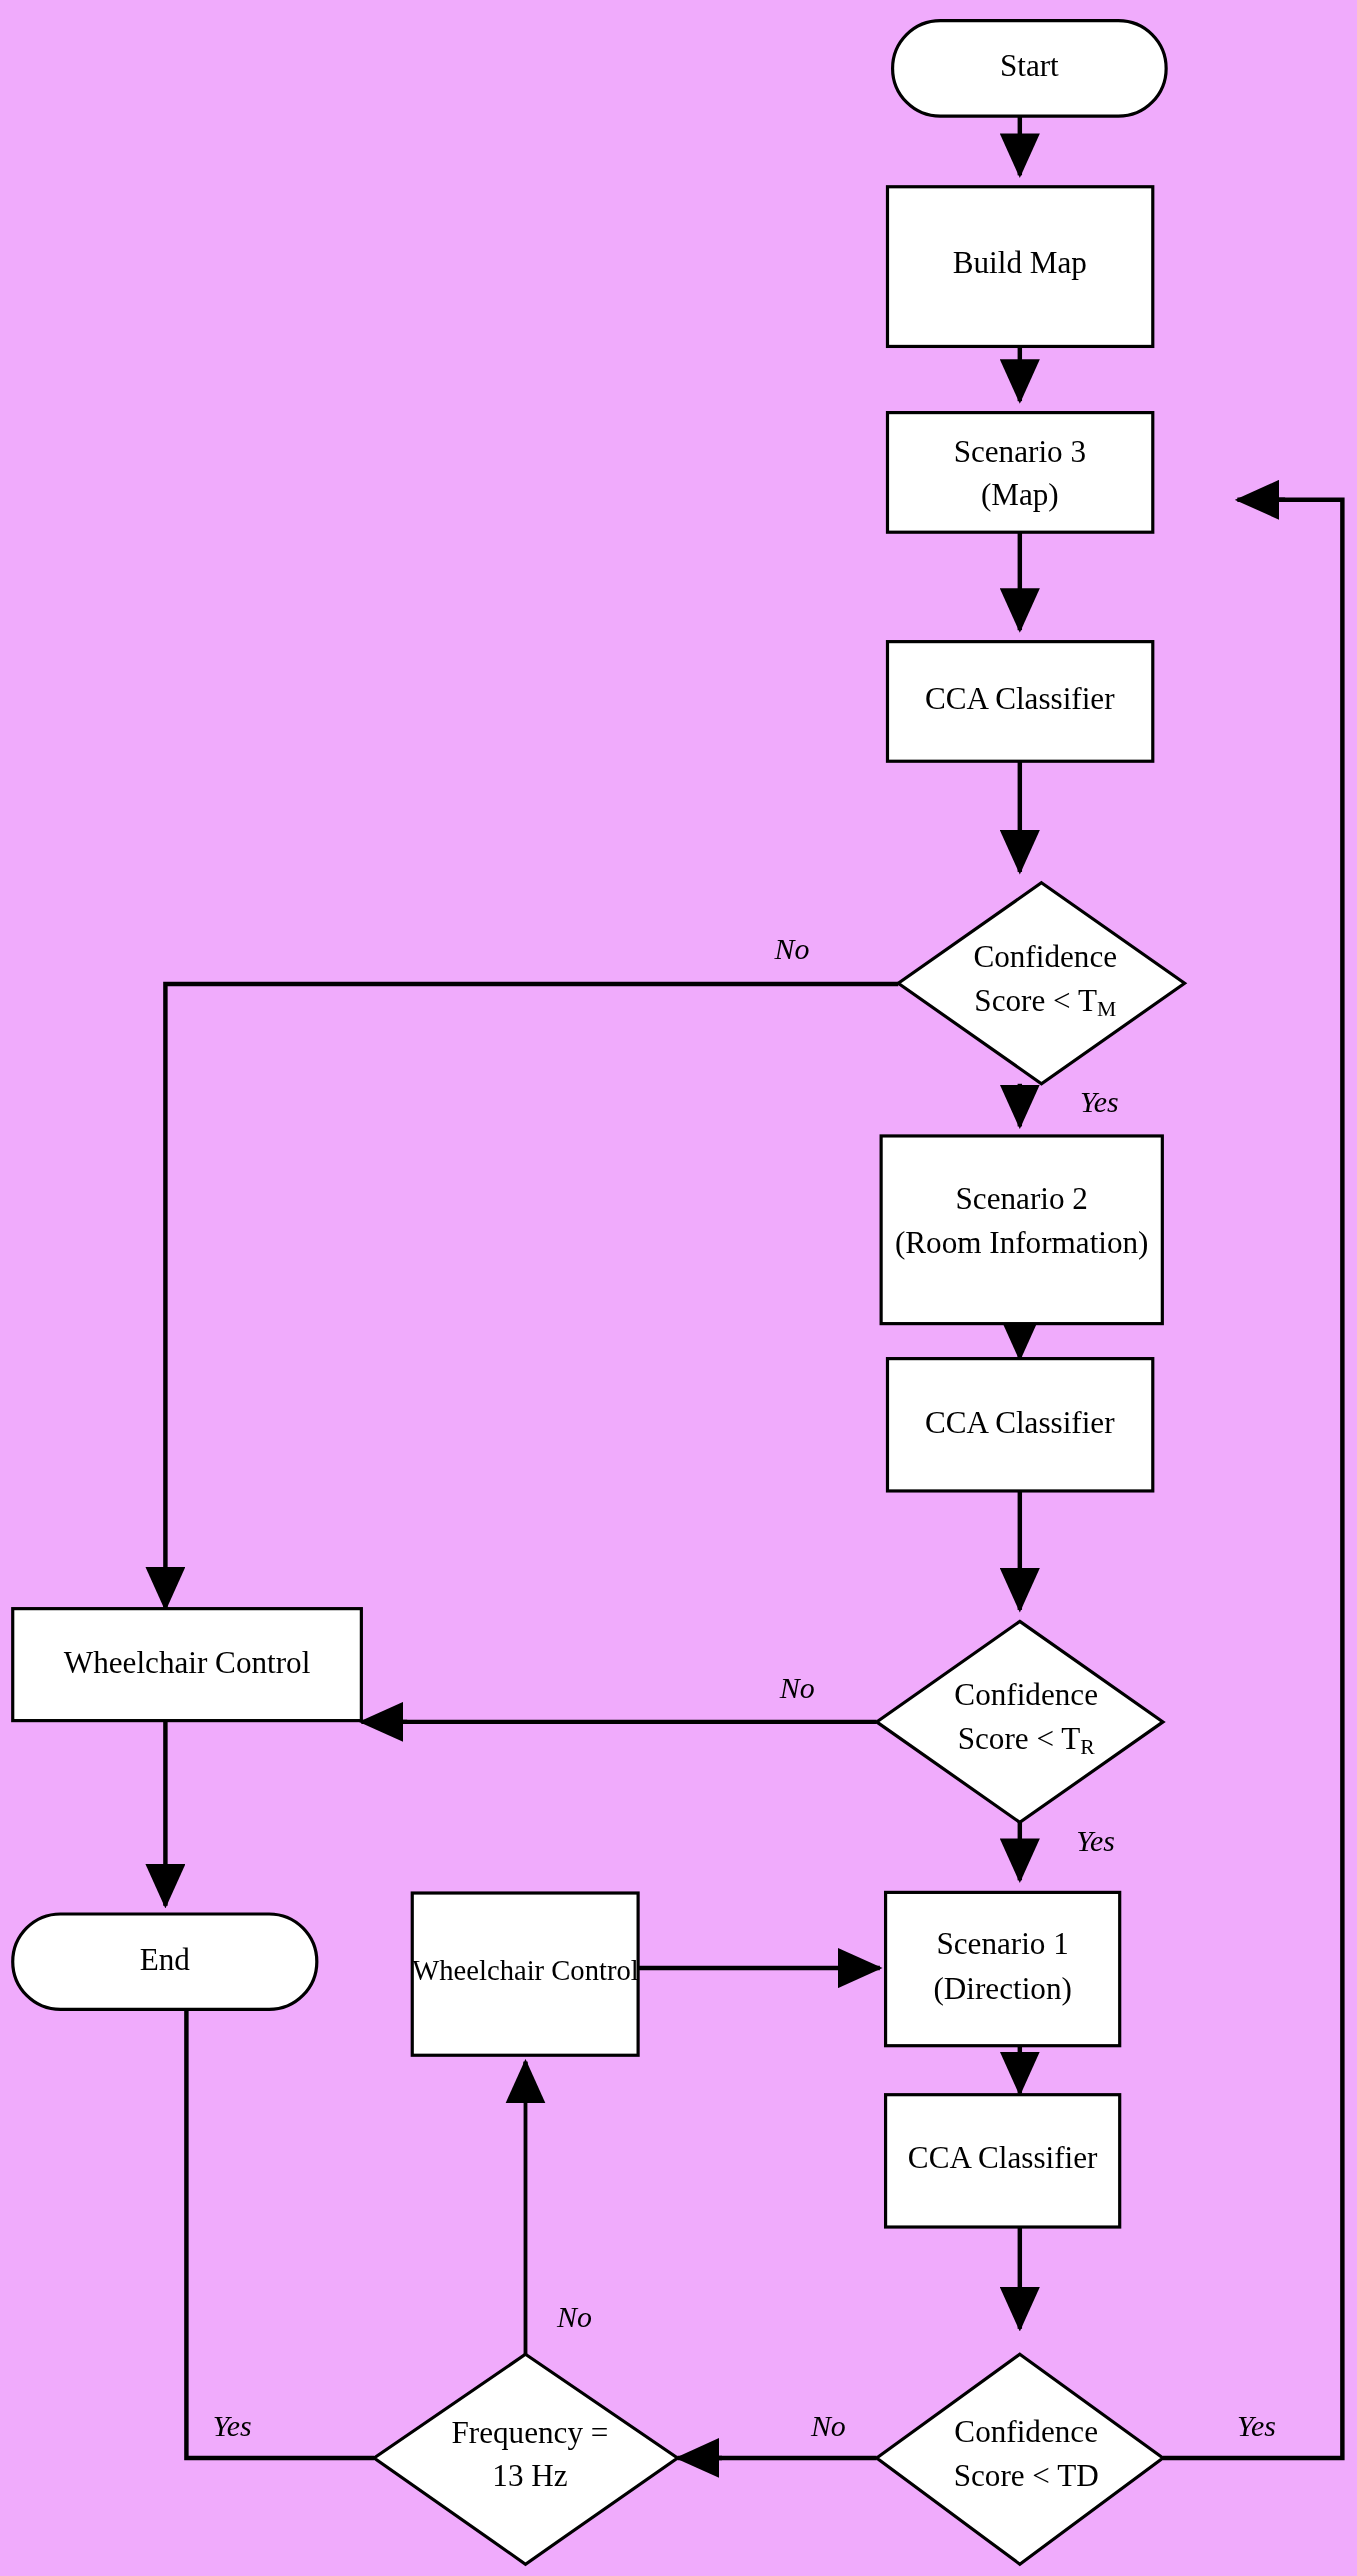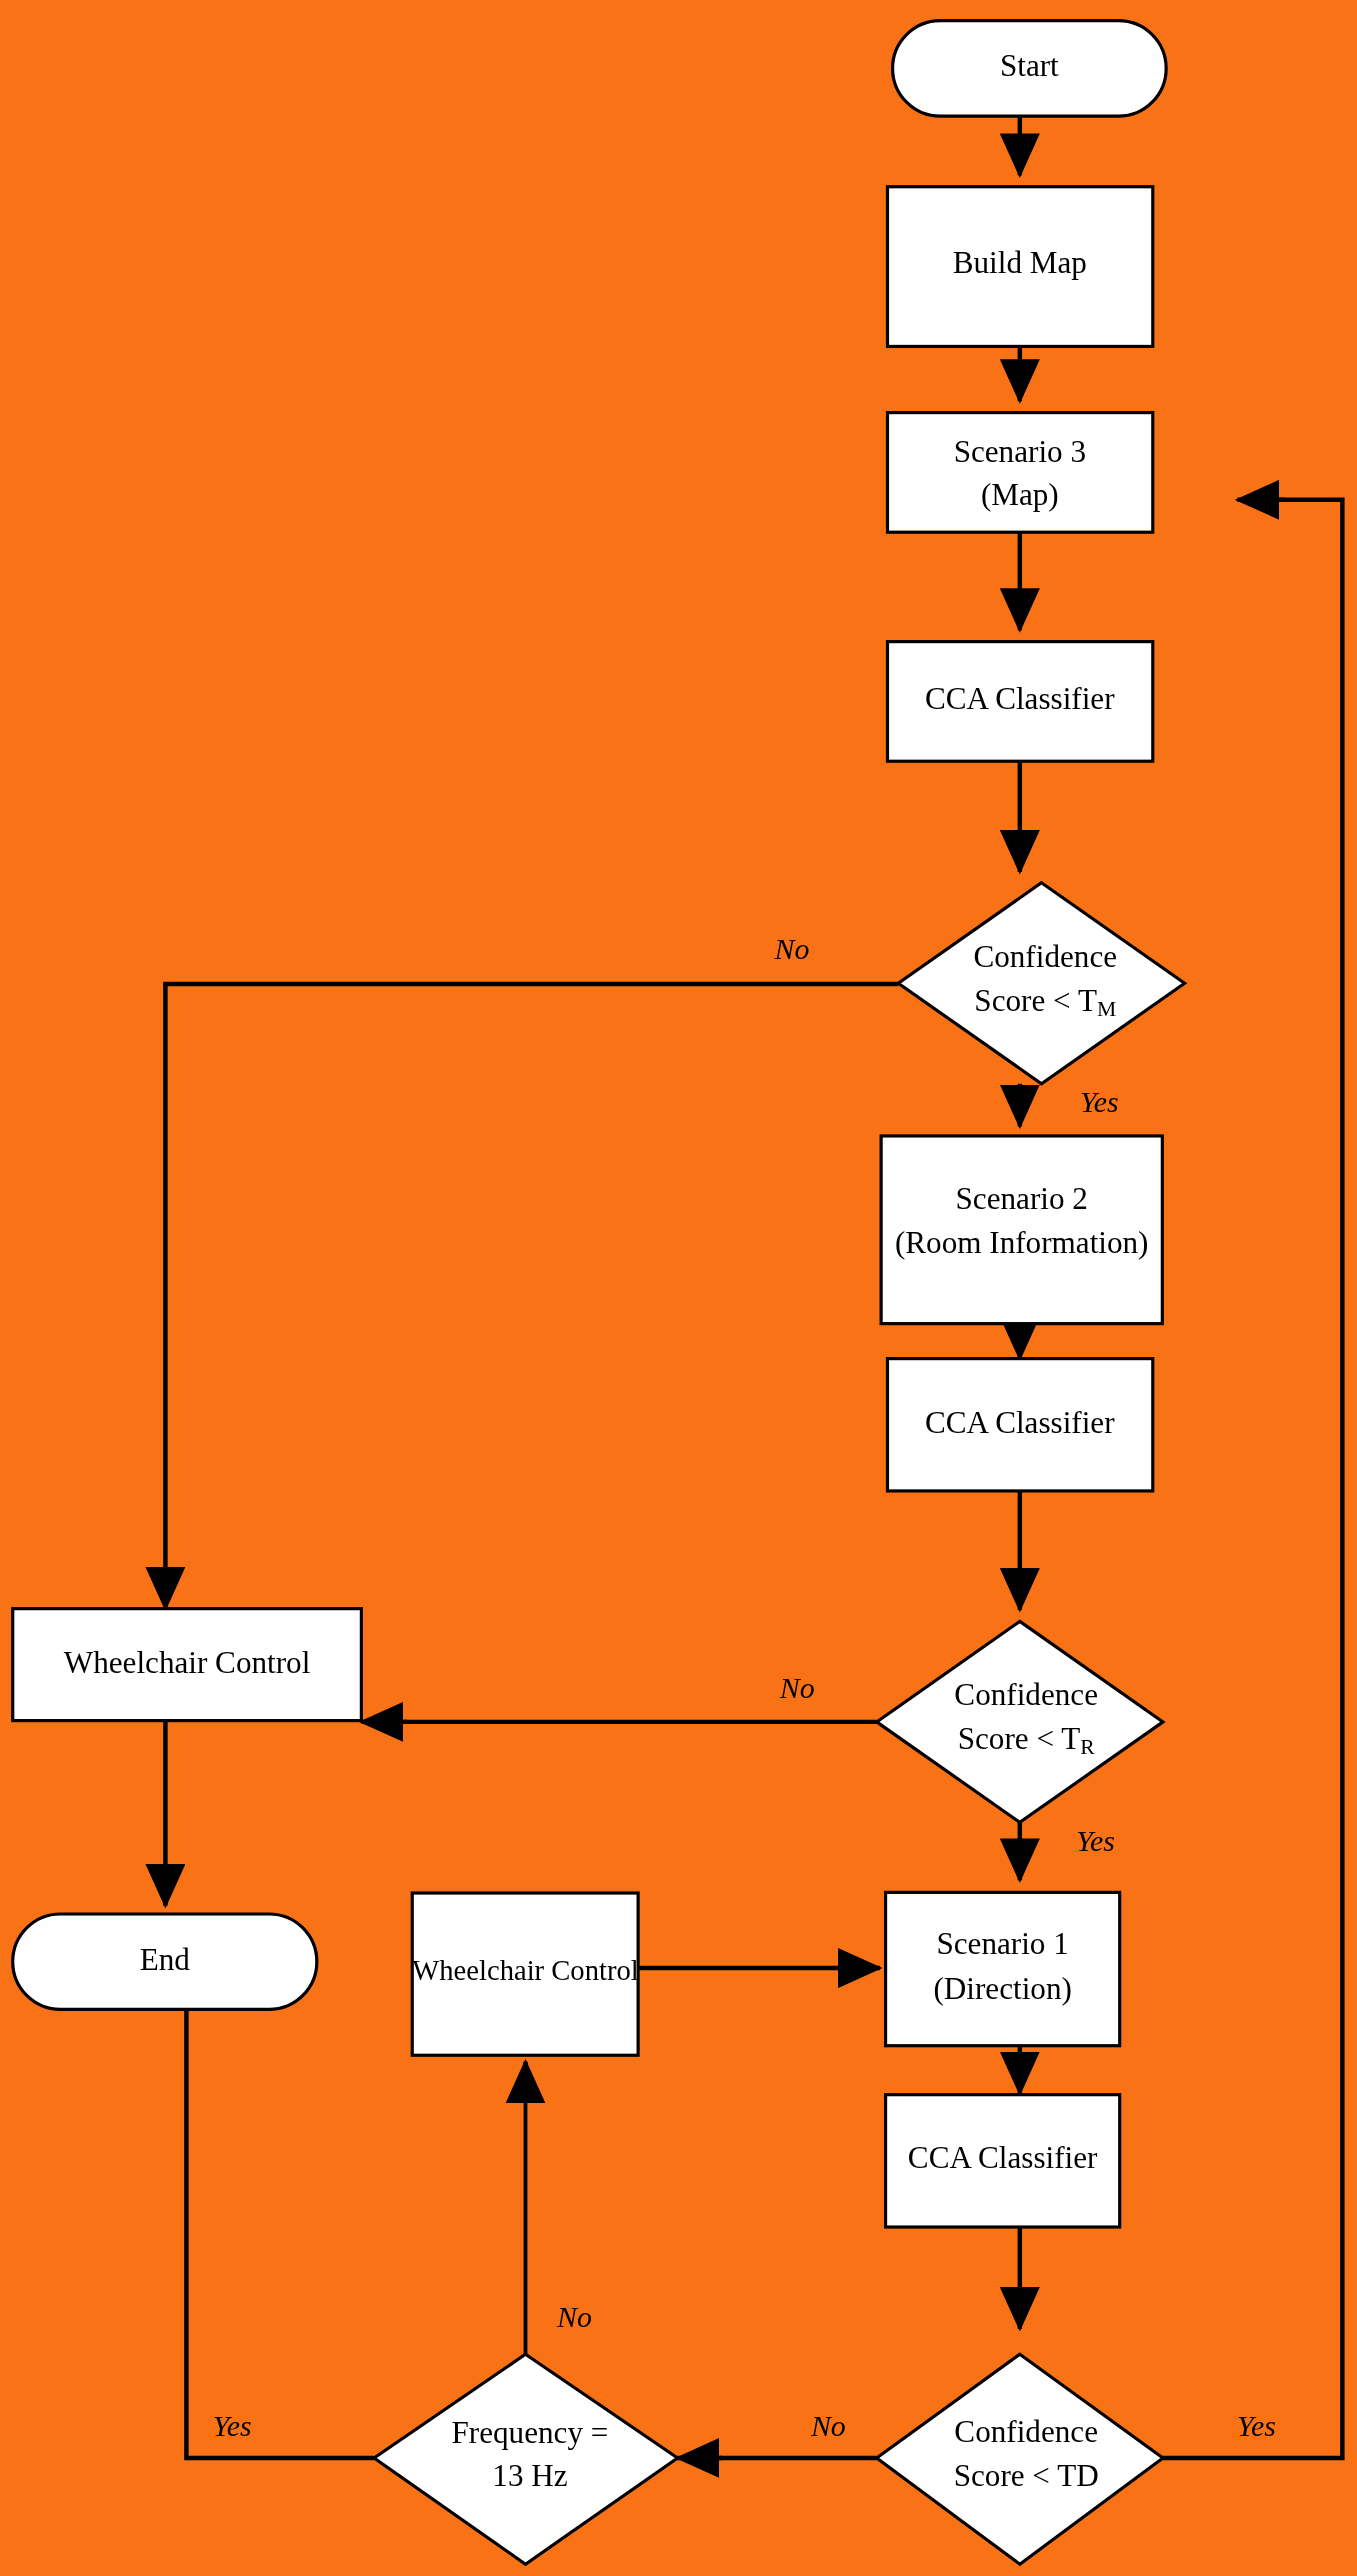--- a/index.html
+++ b/index.html
@@ -1,18 +1,18 @@
 <!DOCTYPE html>
 <html style="font-size:10.2px"><head>
 <meta charset="utf-8">
 <title>Flowchart</title>
 <style>
   html,body{margin:0;padding:0;background:#ffffff;}
   body{width:1357px;height:2576px;font-family:"Liberation Serif",serif;}
-  #chart-root{position:relative;width:1357px;height:2576px;background:#f97316;}
+  #chart-root{position:relative;width:1357px;height:2576px;background:#f0abfc;}
   svg.flow{position:absolute;top:0;left:0;width:1357px;height:2576px;}
   .shape{fill:#ffffff;stroke:#000000;stroke-width:5;}
   .conn{stroke:#000000;stroke-width:7;fill:none;}
   .conn-thin{stroke:#000000;stroke-width:6;fill:none;}
   text{font-family:"Liberation Serif",serif;fill:#000;}
   .node-label{font-size:49px;text-anchor:middle;dominant-baseline:middle;}
   .edge-label{font-size:47px;font-style:italic;text-anchor:middle;dominant-baseline:middle;}
   .sub{font-size:34px;}
 </style>
 </head>

